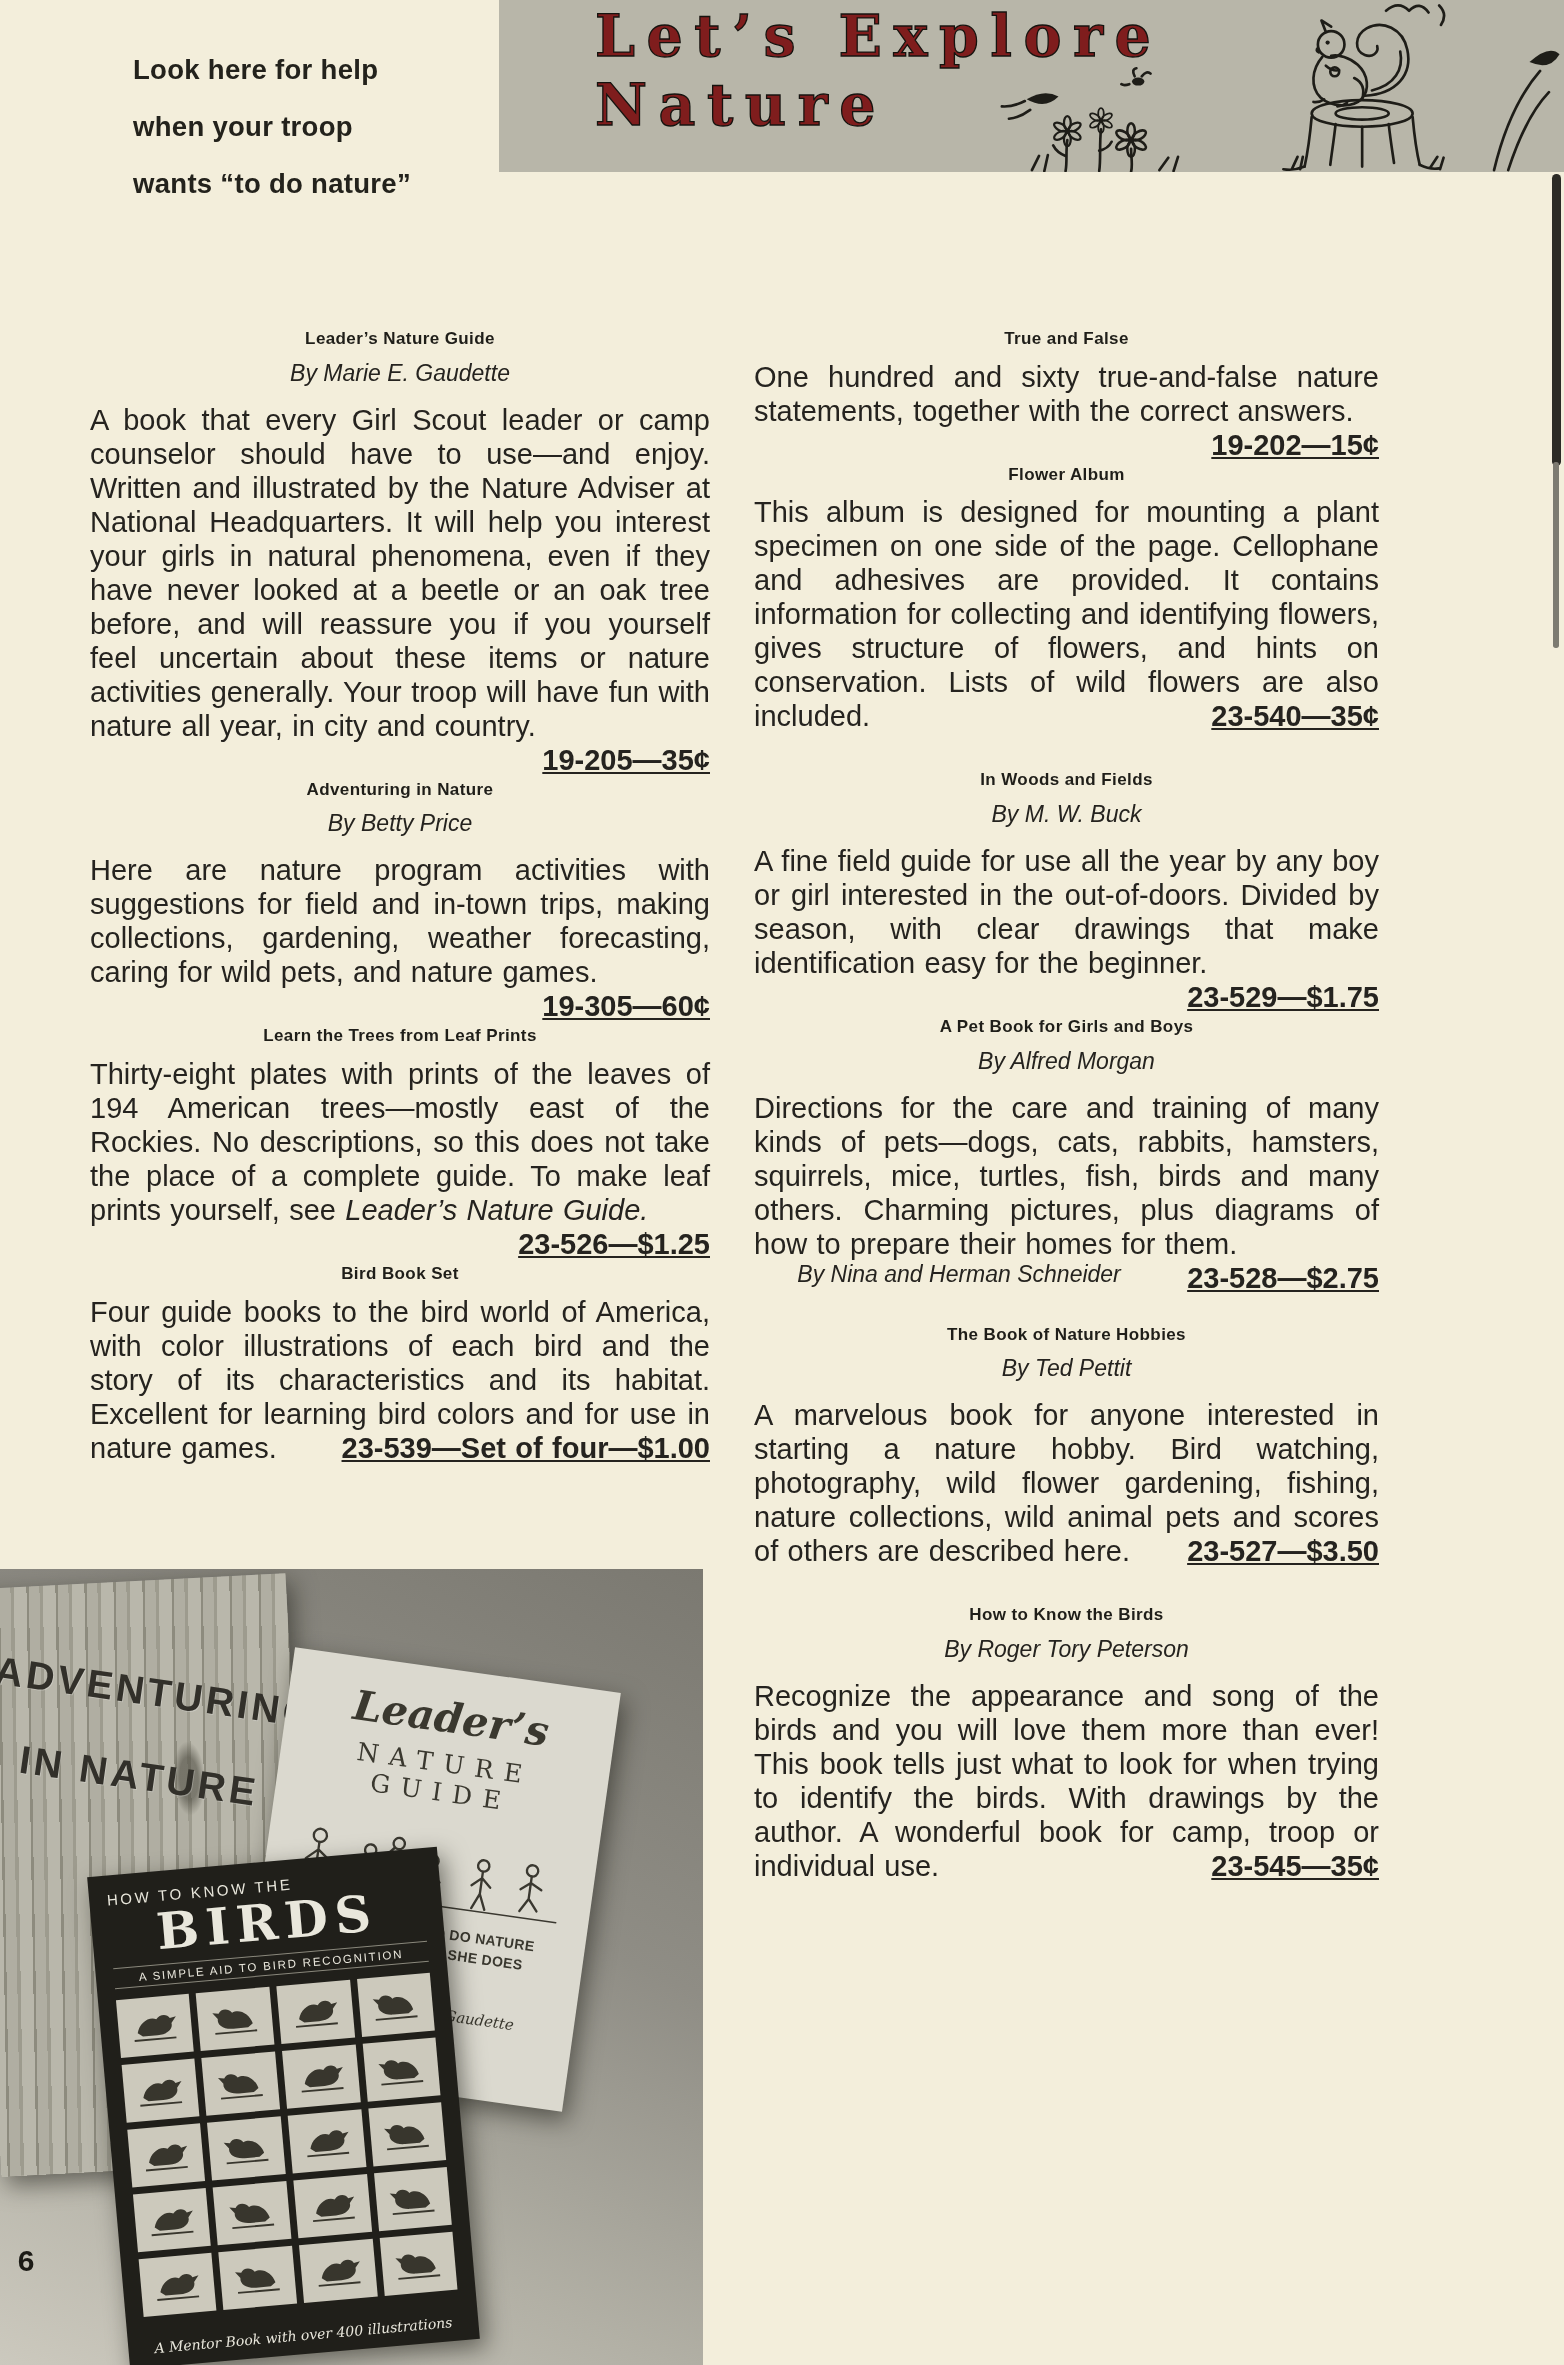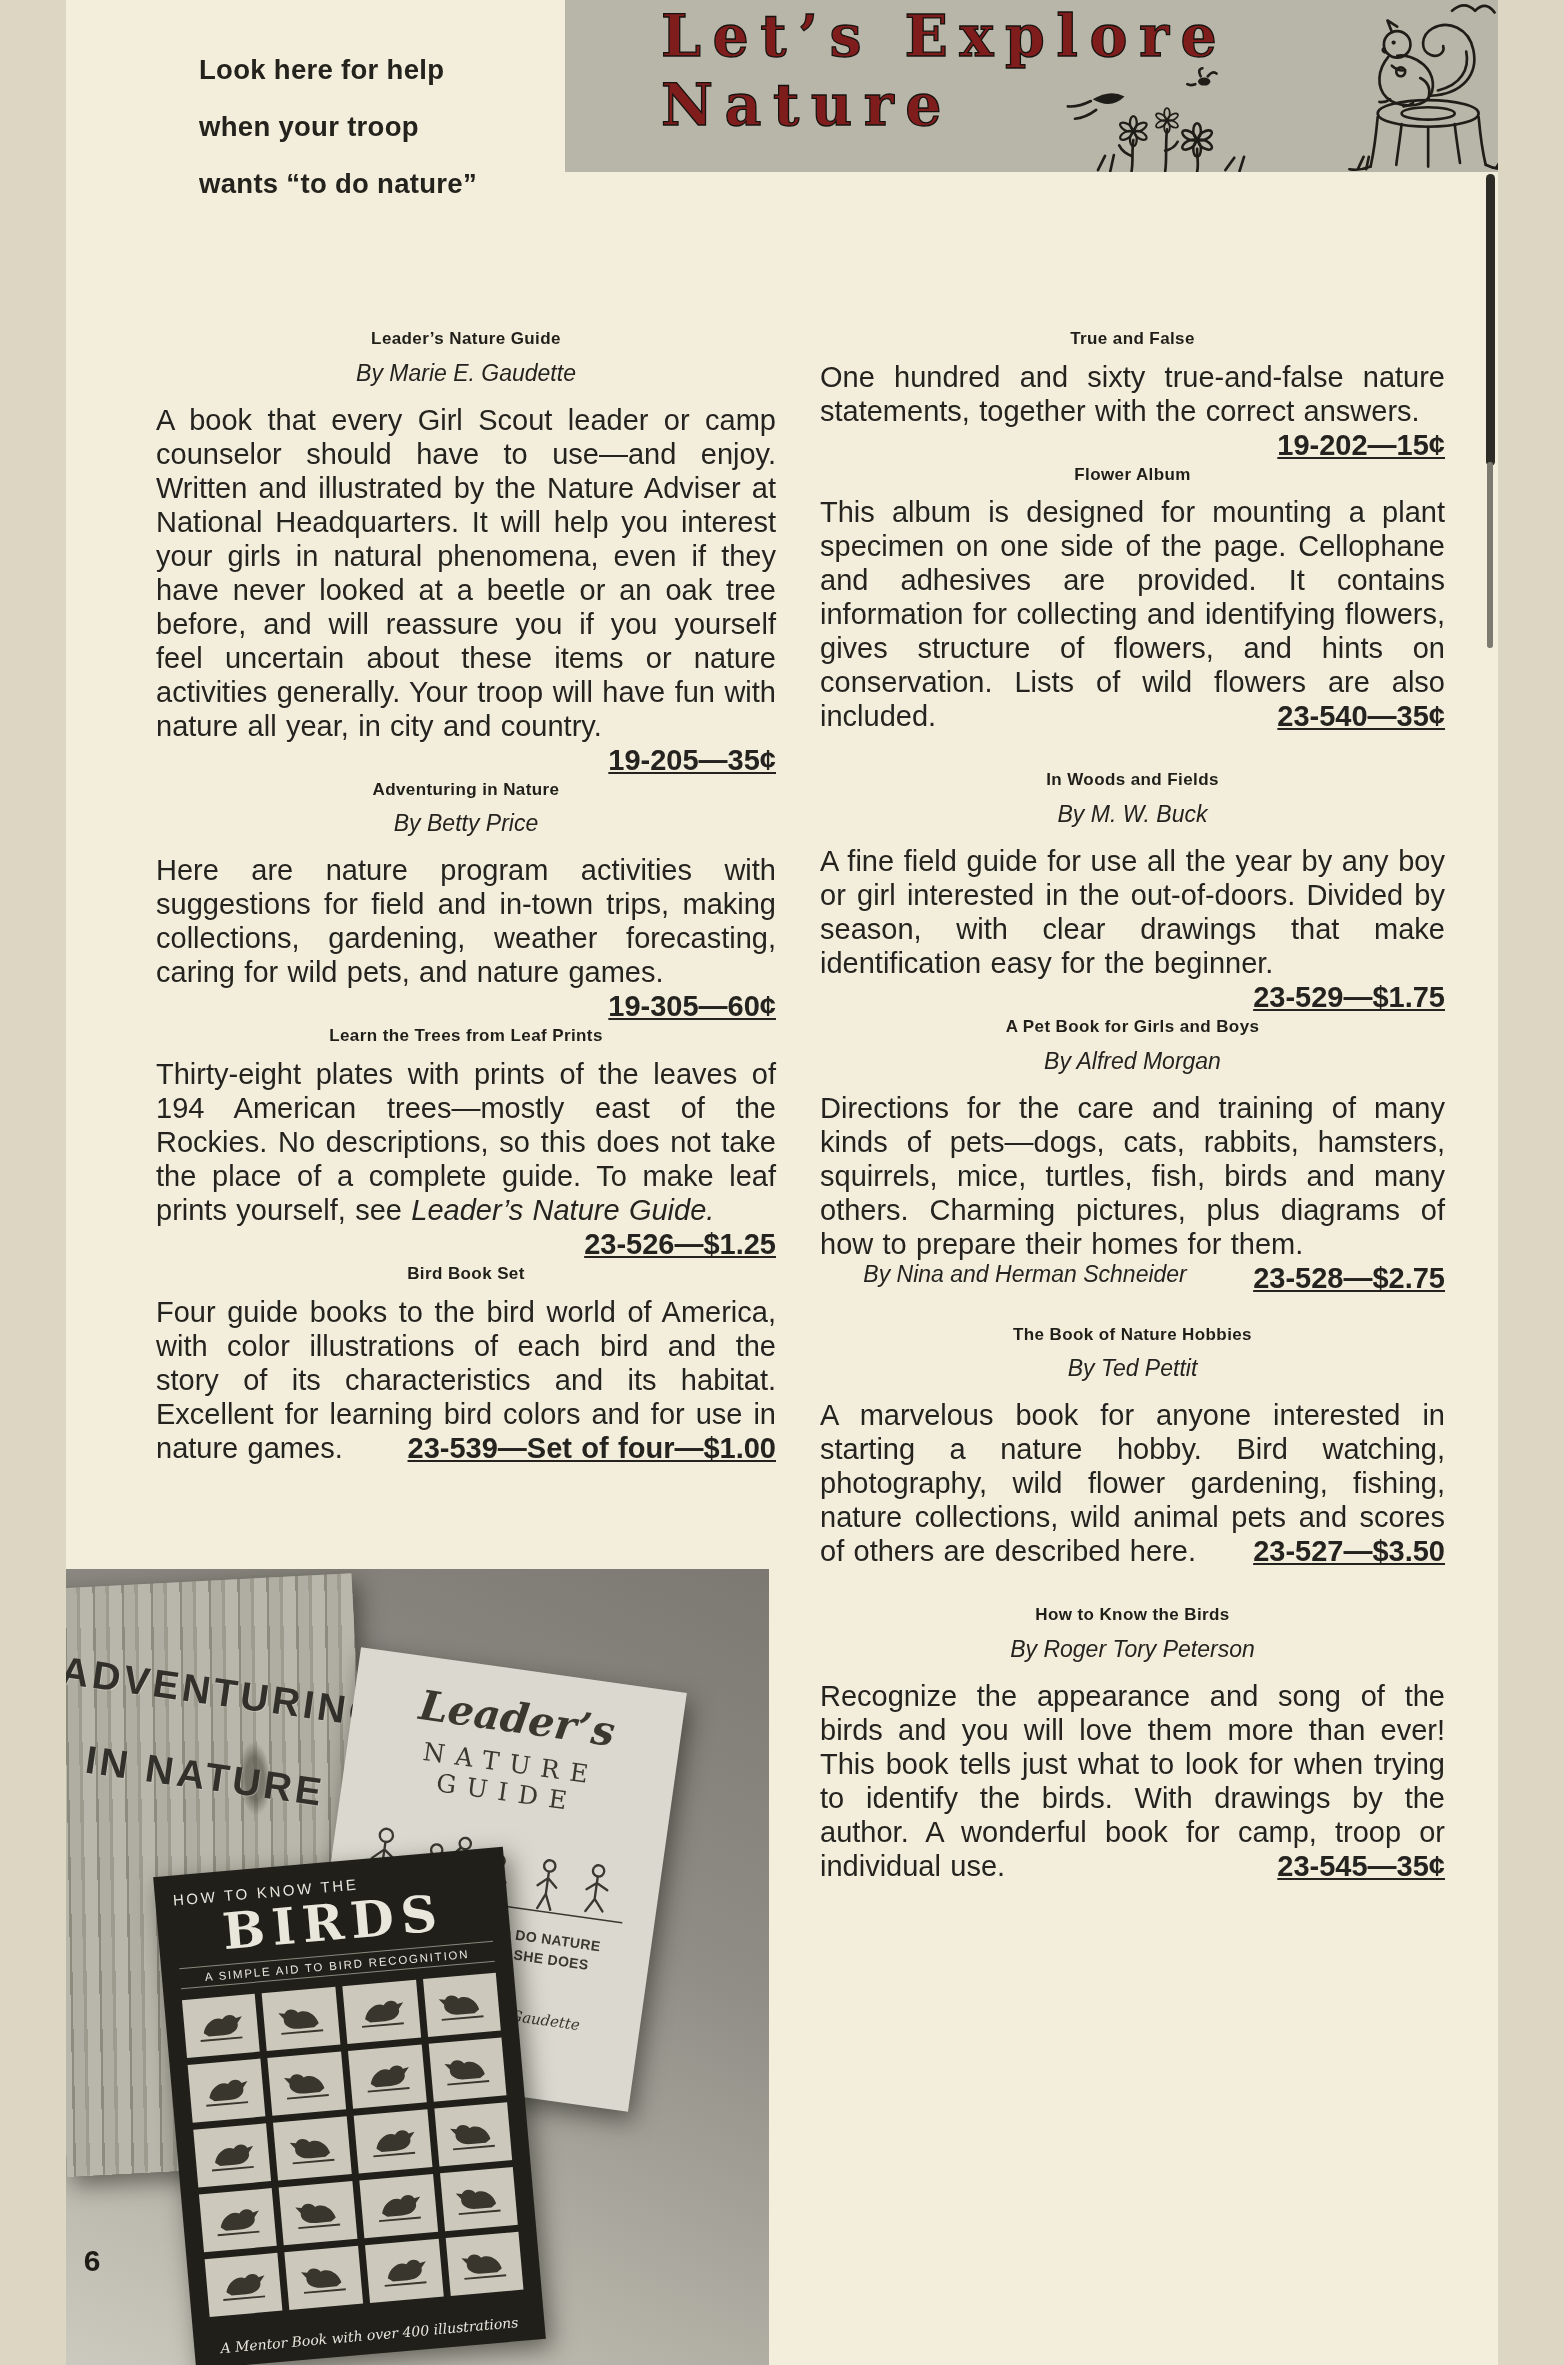--- a/index.html
+++ b/index.html
@@ -1,18 +1,18 @@
 <!DOCTYPE html>
 <html style="font-size:14px"><head>
 <meta charset="utf-8">
 <style>
   * { box-sizing: border-box; margin: 0; padding: 0; }
   html, body { background: #dcd6c2; }
   #page {
-    position: relative; width: 1432px; height: 2366px; margin: 0 auto;
+    position: relative; width: 1564px; height: 2366px; margin: 0 auto;
     background: #f3eedb; color: #25231f;
     font-family: "Liberation Sans", sans-serif; overflow: hidden;
   }
 
   
   .tagline {
     position: absolute; left: 133px; top: 41px;
     font-size: 27.5px; font-weight: bold; line-height: 57px; letter-spacing: 0.3px;
     color: #23221c;
   }

